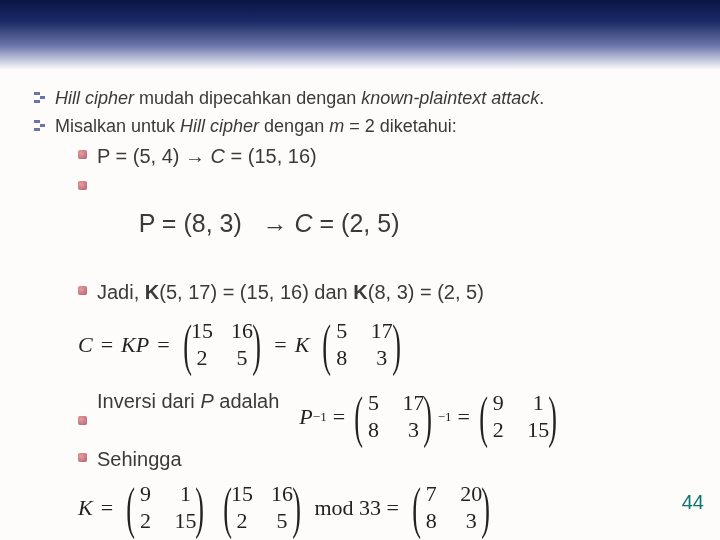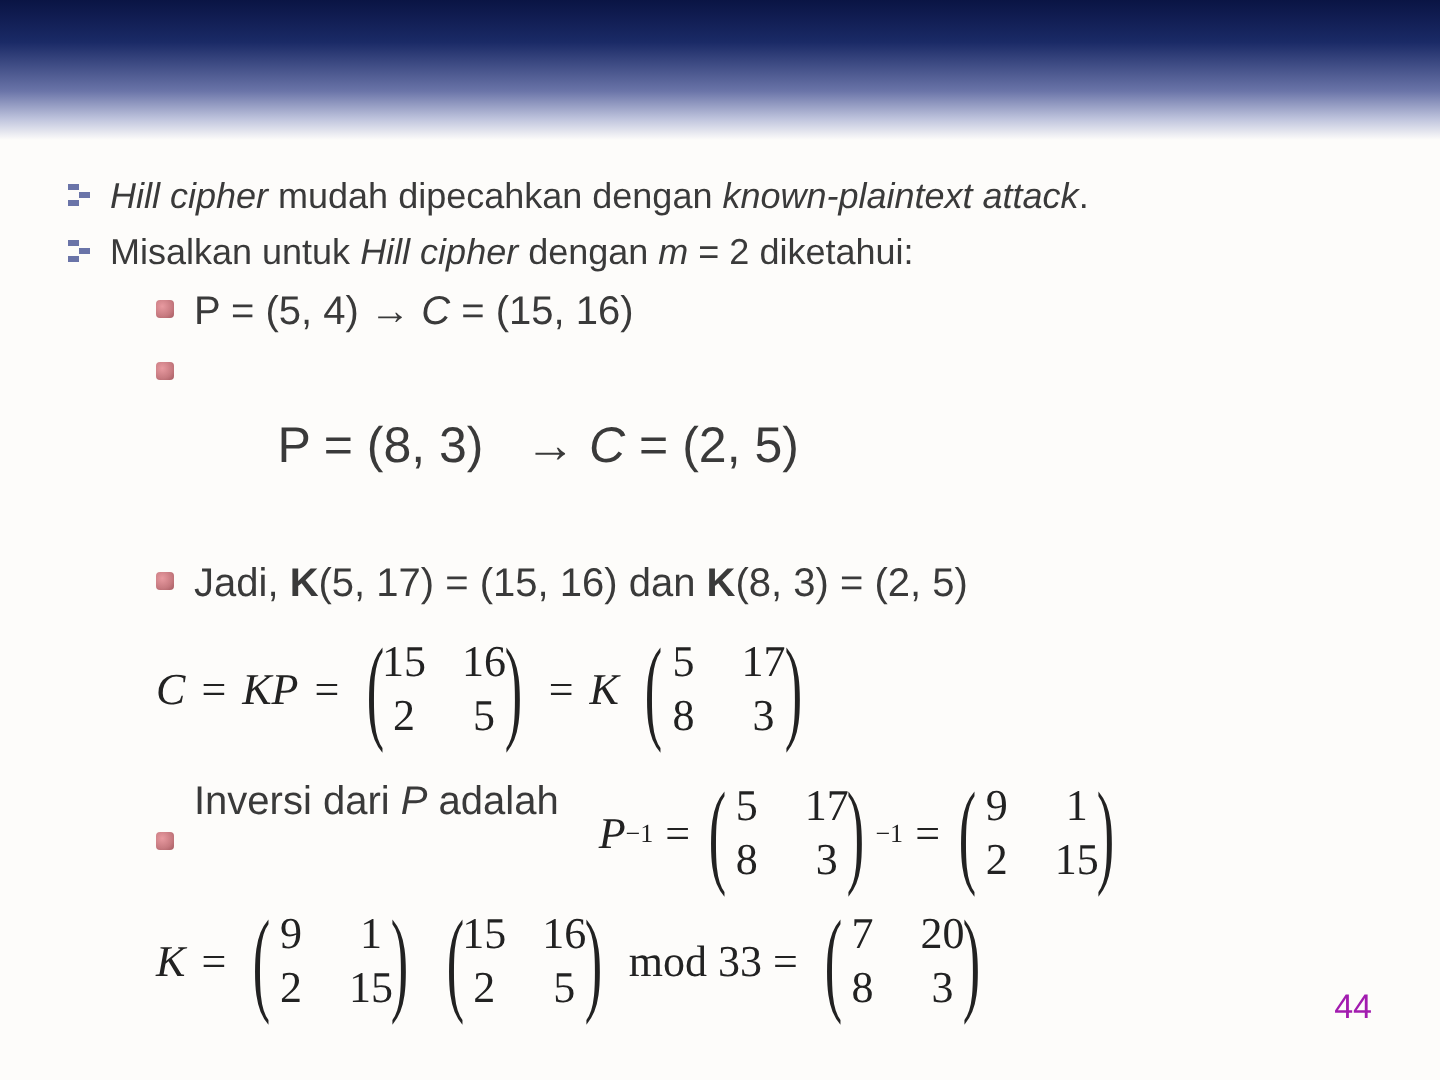--- a/index.html
+++ b/index.html
@@ -97,24 +97,24 @@
   }
   .mat-rows span { min-width: 22px; text-align: center; }
   .inv-sup {
     font-size: 13px;
     vertical-align: super;
     margin-left: -4px;
     margin-right: 2px;
   }
   .page-num {
     position: absolute;
-    right: 34px;
+    right: 16px;
     bottom: 26px;
-    font-size: 17px;
-    color: #a21caf;
+    font-size: 20px;
+    color: #0f766e;
   }
 </style>
 </head>
 <body>
 
 <div class="top-bar"></div>
 
 <div class="content">
 
   <div class="row">
@@ -222,20 +222,24 @@
             <div>
                 <span>2</span>
                 <span>15</span>
               </div>
           </span>
           <span class="paren">)</span>
         </span>
       </span>
     </div>
   </div>
+  <div class="row sub">
+    <div class="bullet-sub"></div>
+    <div style="font-size:20px">Sehingga</div>
+  </div>
 
   <div class="eq-img" style="margin-top:6px">
     <span class="ital">K</span>
     <span> = </span>
     <span class="mat">
       <span class="paren">(</span>
       <span class="mat-rows">
         <div>
             <span>9</span>
             <span>1</span>

